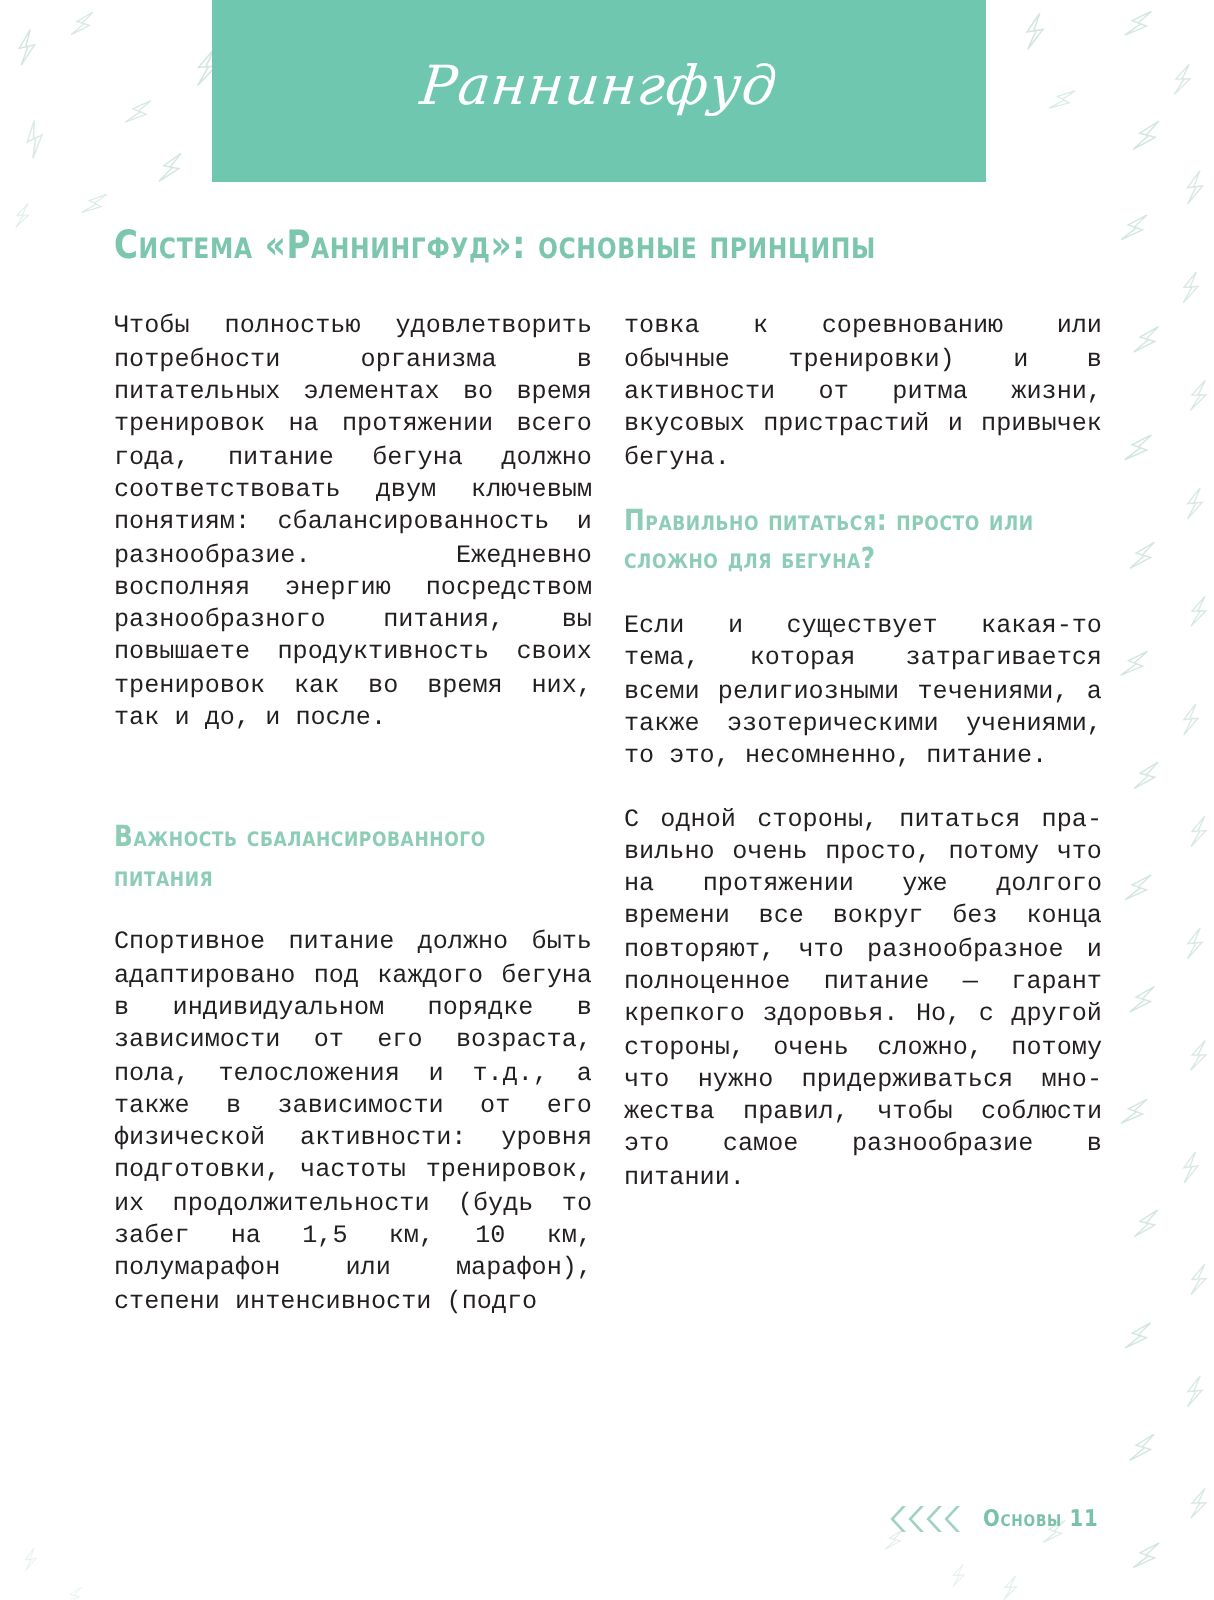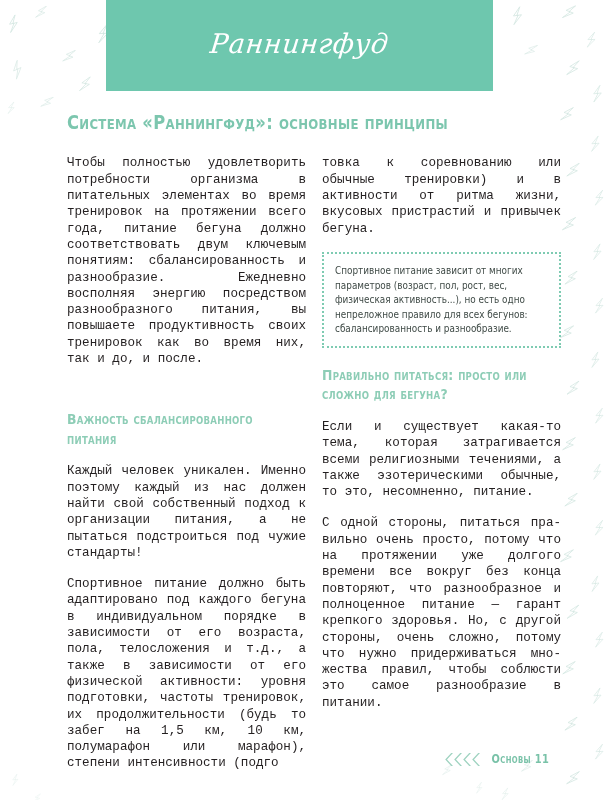--- a/index.html
+++ b/index.html
@@ -54,21 +54,21 @@
     font-size: 27px;
     font-weight: 400;
     letter-spacing: .6px;
     transform: skewX(-6deg);
     padding-bottom: 4px;
   }
 
   
   .content {
     position: absolute;
-    left: 67px;
+    left: 57px;
     top: 112px;
     width: 494px;
   }
 
   h1.page-heading {
     margin: 0 0 21px 0;
     font-family: "DejaVu Sans Condensed", "Liberation Sans Narrow", "Liberation Sans", sans-serif;
     font-size: 19.5px;
     font-weight: 700;
     color: #7cc6ae;
@@ -413,36 +413,32 @@
     <div class="columns">
 
       <div class="col">
 
         <p class="body">Чтобы полностью удовлетворить по­требности организма в питательных элементах во время тренировок на протяжении всего года, питание бегу­на должно соответствовать двум клю­чевым понятиям: сбалансированность и разнообразие. Ежедневно восполняя энергию посредством разнообразного питания, вы повышаете продуктив­ность своих тренировок как во время них, так и до, и после.</p>
 
         <div style="height:28px"></div>
 
         <h2 class="subhead">Важность сбалансированного питания</h2>
 
-        <p class="body">Каждый человек уникален. Именно поэтому каждый из нас должен найти свой собственный подход к организа­ции питания, а не пытаться подстро­иться под чужие стандарты!</p>
 
         <p class="body">Спортивное питание должно быть адаптировано под каждого бегуна в индивидуальном порядке в зависи­мости от его возраста, пола, телосло­жения и т.д., а также в зависимости от его физической активности: уровня подготовки, частоты тренировок, их продолжительности (будь то забег на 1,5 км, 10 км, полумарафон или мара­фон), степени интенсивности (подго­</p>
       </div>
 
       <div class="col">
 
         <p class="body">товка к соревнованию или обычные тренировки) и в активности от ритма жизни, вкусовых пристрастий и при­вычек бегуна.</p>
 
-        <div class="callout">
-          <p>Спортивное питание зависит от многих параметров (возраст, пол, рост, вес, физиче­ская активность...), но есть одно непреложное правило для всех бегунов: сбалансированность и разнообразие.</p>
-        </div>
 
         <h2 class="subhead">Правильно питаться: просто или сложно для бегуна?</h2>
 
-        <p class="body">Если и существует какая-то тема, ко­торая затрагивается всеми религиоз­ными течениями, а также эзотериче­скими обычные, то это, несомненно, питание.</p>
+        <p class="body">Если и существует какая-то тема, ко­торая затрагивается всеми религиоз­ными течениями, а также эзотериче­скими учениями, то это, несомненно, питание.</p>
 
         <p class="body">С одной стороны, питаться пра­вильно очень просто, потому что на протяжении уже долгого времени все вокруг без конца повторяют, что разнообразное и полноценное пита­ние — гарант крепкого здоровья. Но, с другой стороны, очень сложно, по­тому что нужно придерживаться мно­жества правил, чтобы соблюсти это самое разнообразие в питании.</p>
       </div>
 
     </div>
   </div>
 
   <div class="footer">
     <div class="chevrons" id="chevrons">
         <svg class="chev" viewBox="0 0 9 13">

